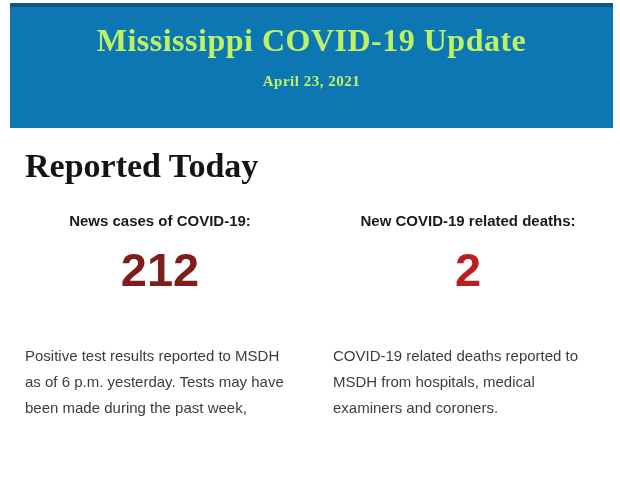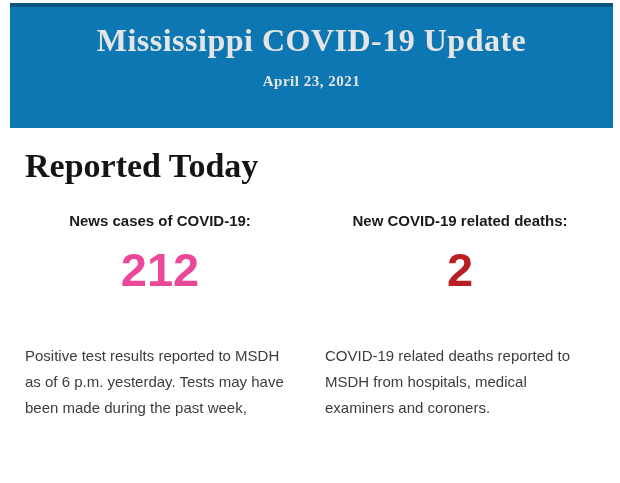--- a/index.html
+++ b/index.html
@@ -17,21 +17,21 @@
     width: 620px;
     height: 483px;
     background: #ffffff;
   }
   .header {
     margin: 3px 7px 0 10px;
     height: 121px;
     background: #0d77b3;
     border-top: 4px solid #0b5580;
     text-align: center;
-    color: #e5e5e5;
+    color: #bef264;
     font-family: "Liberation Serif", "DejaVu Serif", serif;
   }
   .header-title {
     padding-top: 16px;
     font-size: 32px;
     font-weight: bold;
     letter-spacing: 0.5px;
     line-height: 1.1;
   }
   .header-date {
@@ -44,21 +44,21 @@
     margin: 17px 25px 16px 25px;
     font-family: "Liberation Serif", "DejaVu Serif", serif;
     font-size: 34px;
     font-weight: bold;
     color: #141414;
     line-height: 1.25;
   }
   .stats {
     display: flex;
     padding: 0 25px;
-    gap: 30px;
+    gap: 38px;
     margin-top: 24px;
   }
   .stat {
     width: 270px;
     flex: 0 0 270px;
   }
   .stat-label {
     text-align: center;
     font-size: 15px;
     font-weight: bold;
@@ -89,21 +89,21 @@
     <div class="header-title">Mississippi COVID-19 Update</div>
     <div class="header-date">April 23, 2021</div>
   </div>
 
   <div class="section-heading">Reported Today</div>
 
   <div class="stats">
 
     <div class="stat">
       <div class="stat-label">News cases of COVID-19:</div>
-      <div class="stat-value" style="color: #ec4899;">212</div>
+      <div class="stat-value" style="color: #7f1d1d;">212</div>
       <div class="stat-desc">Positive test results reported to MSDH as of 6 p.m. yesterday. Tests may have been made during the past week,</div>
     </div>
 
     <div class="stat">
       <div class="stat-label">New COVID-19 related deaths:</div>
       <div class="stat-value" style="color: rgb(183, 31, 34);">2</div>
       <div class="stat-desc">COVID-19 related deaths reported to MSDH from hospitals, medical examiners and coroners.</div>
     </div>
 
   </div>

